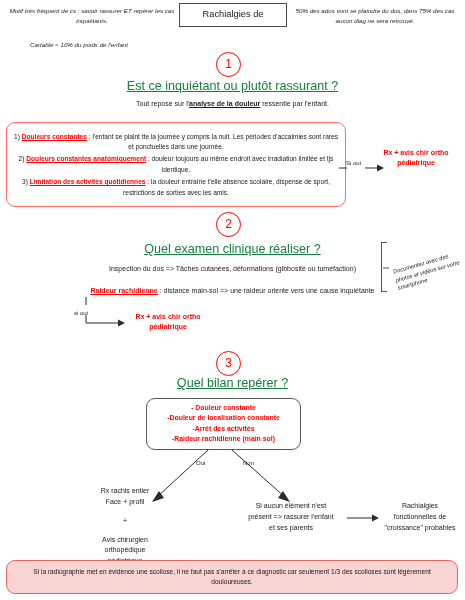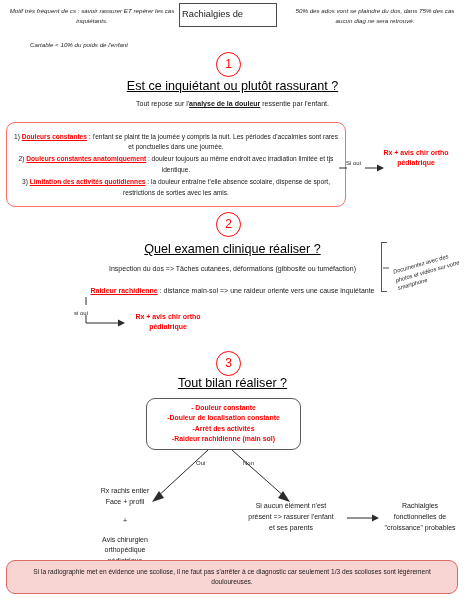--- a/index.html
+++ b/index.html
@@ -25,45 +25,45 @@
     text-align: center;
     color: #1f1f1f;
   }
   .note-left-1 { left: 8px;  top: 6px;  width: 168px; }
   .note-left-2 { left: 8px;  top: 40px; width: 168px; text-align: left; padding-left: 22px; box-sizing: border-box;}
   .note-right  { left: 290px; top: 6px; width: 170px; }
 
   
   .title-box {
     left: 179px; top: 3px;
-    width: 98px;
+    width: 108px;
     border: 1px solid #4a4a4a;
     background: #ffffff;
-    text-align: left;
+    text-align: center;
     font-size: 9.3px;
     line-height: 1.38;
     padding: 4px 2px 5px 2px;
     box-sizing: border-box;
   }
 
   
   .step-circle {
     width: 23px; height: 23px;
     border: 1.4px solid #ff0000;
     border-radius: 50%;
     color: #ff0000;
     font-size: 12px;
     line-height: 22px;
     text-align: center;
     background: #fff;
   }
 
   
   .step-head {
-    color: #000000;
+    color: #15803d;
     font-size: 12.6px;
     text-align: center;
     text-decoration: underline;
     width: 100%;
     left: 0;
   }
 
   
   .txt { font-size: 7px; line-height: 1.5; }
   .txt-c { text-align: center; }
@@ -224,21 +224,21 @@
     <line x1="6" y1="26" x2="38" y2="26" stroke="#2b2b2b" stroke-width="1"></line>
     <polygon points="38,22.5 45,26 38,29.5" fill="#2b2b2b"></polygon>
   </svg>
 </div>
 <div class="abs small-label" style="left:74px; top:310px;">si oui</div>
 
 <div class="abs callout-red" style="left:124px; top:312px; width:88px;">Rx + avis chir ortho pédiatrique</div>
 
 <div class="abs step-circle" style="left:216px; top:351px;">3</div>
 
-<div class="abs step-head" style="top:376px;">Tout bilan réaliser ?</div>
+<div class="abs step-head" style="top:376px;">Quel bilan repérer ?</div>
 
 <div class="abs sum-box">
   <div>- Douleur constante</div>
   <div>-Douleur de localisation constante</div>
   <div>-Arrêt des activités</div>
   <div>-Raideur rachidienne (main sol)</div>
 </div>
 
 <div class="abs" style="left:110px; top:450px;">
   <svg width="250" height="62" viewBox="0 0 250 62">

